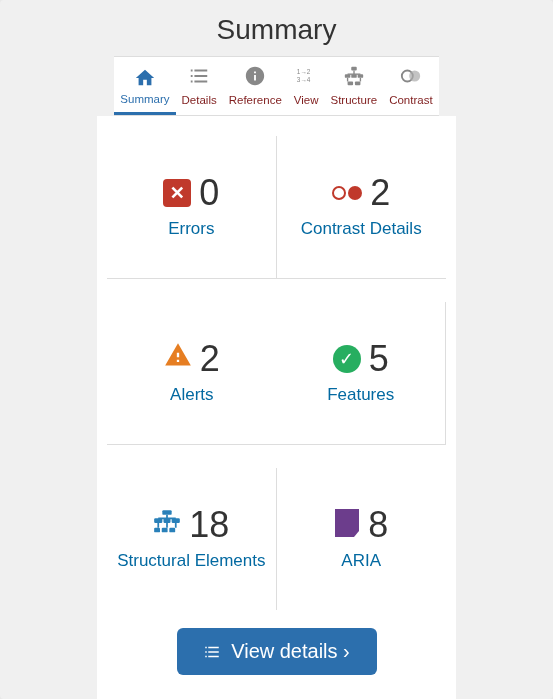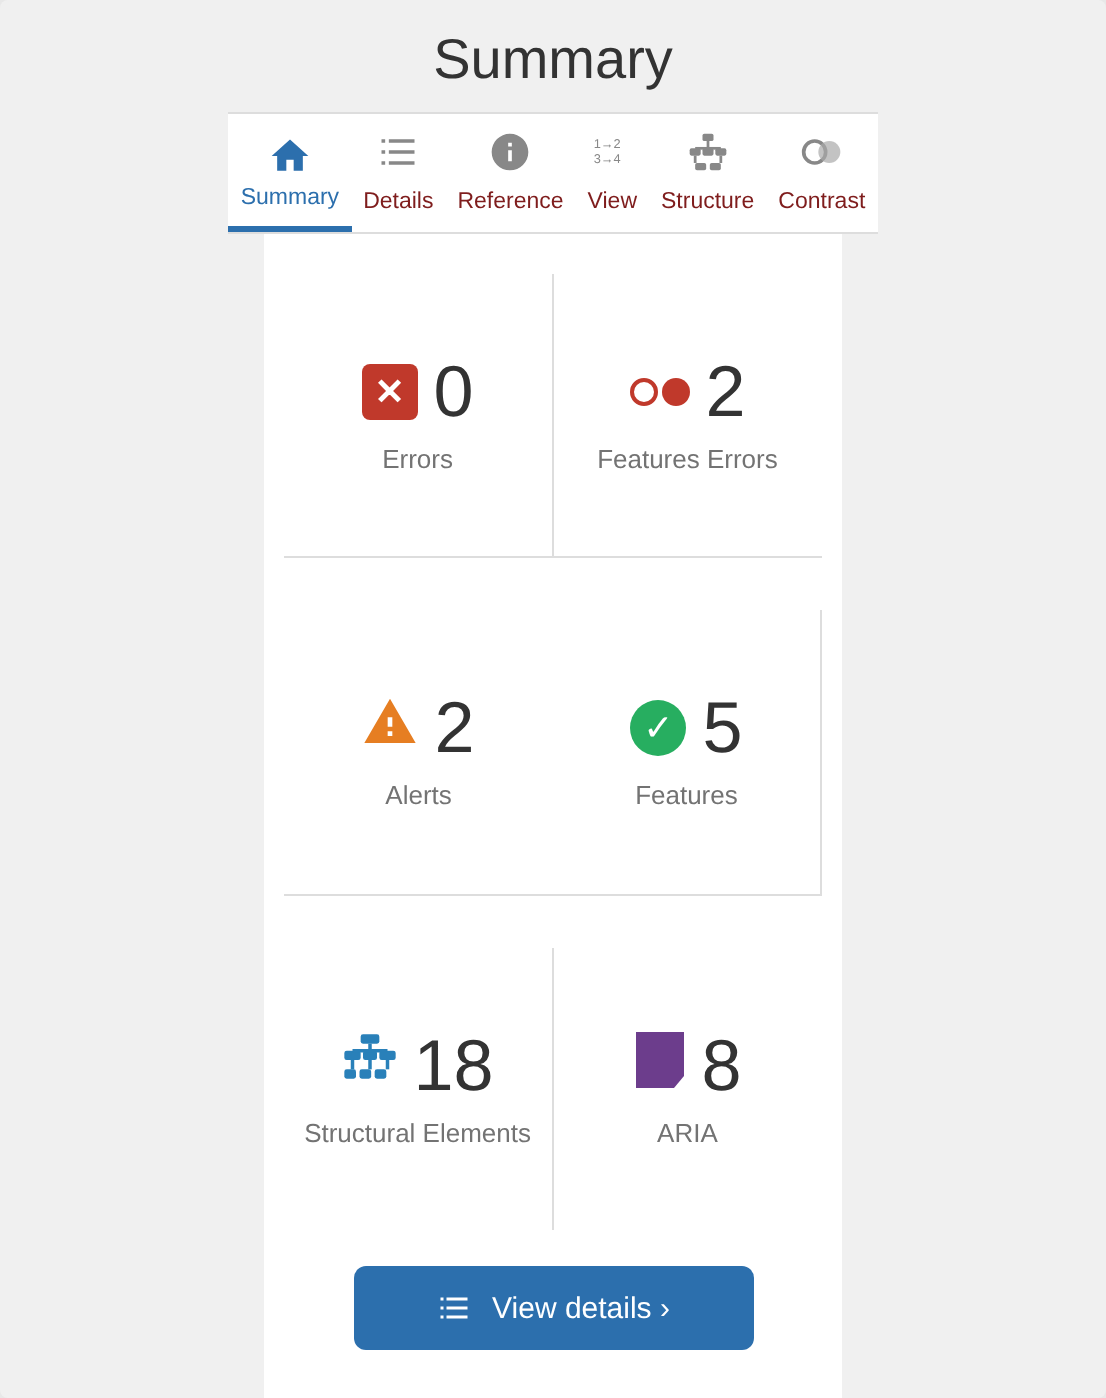--- a/index.html
+++ b/index.html
@@ -96,22 +96,22 @@
       gap: 8px;
       margin-bottom: 8px;
     }
     .cell-number {
       font-size: 36px;
       font-weight: 300;
       color: #333;
       line-height: 1;
     }
     .cell-label {
-      font-size: 13px;
-      color: #737373;
+      font-size: 17px;
+      color: #0369a1;
       text-align: center;
     }
     
     .icon-error {
       display: inline-flex;
       align-items: center;
       justify-content: center;
       width: 28px;
       height: 28px;
       background: #c0392b;
@@ -157,21 +157,21 @@
     .view-details-btn {
       display: flex;
       align-items: center;
       justify-content: center;
       gap: 10px;
       background: #2c6fad;
       color: white;
       border: none;
       border-radius: 6px;
       padding: 12px 24px;
-      font-size: 15px;
+      font-size: 20px;
       cursor: pointer;
       margin: 18px auto 4px auto;
       min-width: 200px;
     }
     .btn-icon {
       font-size: 17px;
     }
     
     .home-icon {
       display: inline-block;
@@ -265,21 +265,21 @@
       </div>
 
       <div class="cell">
         <div class="cell-value-row">
           <span class="icon-contrast">
             <span class="circle-outline"></span>
             <span class="circle-filled"></span>
           </span>
           <span class="cell-number">2</span>
         </div>
-        <span class="cell-label">Features Errors</span>
+        <span class="cell-label">Contrast Details</span>
       </div>
 
       <div class="row-divider"></div>
 
       <div class="cell">
         <div class="cell-value-row">
           <span class="icon-alert">
             <svg viewBox="0 0 24 24" width="28" height="28" fill="#e67e22">
               <path d="M1 21h22L12 2 1 21zm12-3h-2v-2h2v2zm0-4h-2v-4h2v4z"></path>
             </svg>

